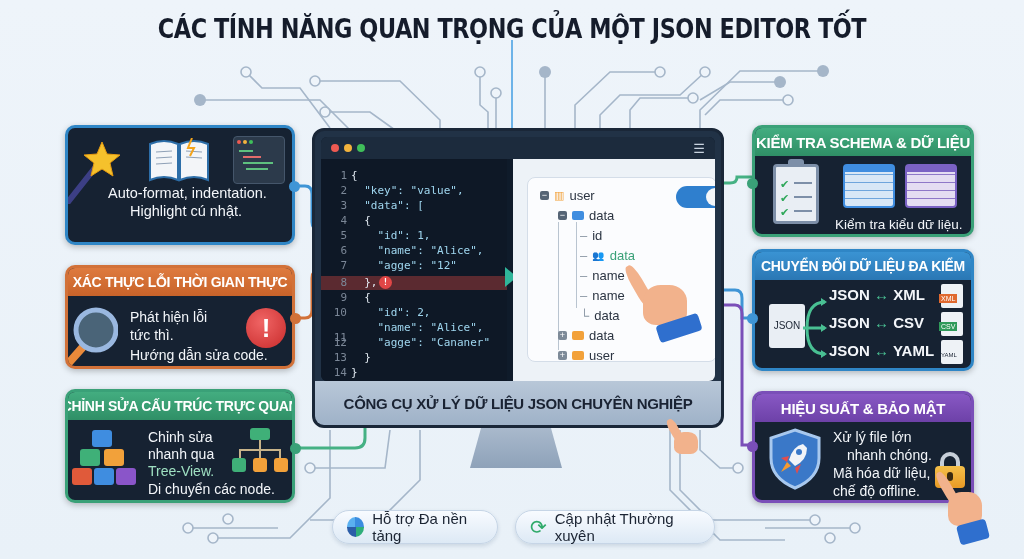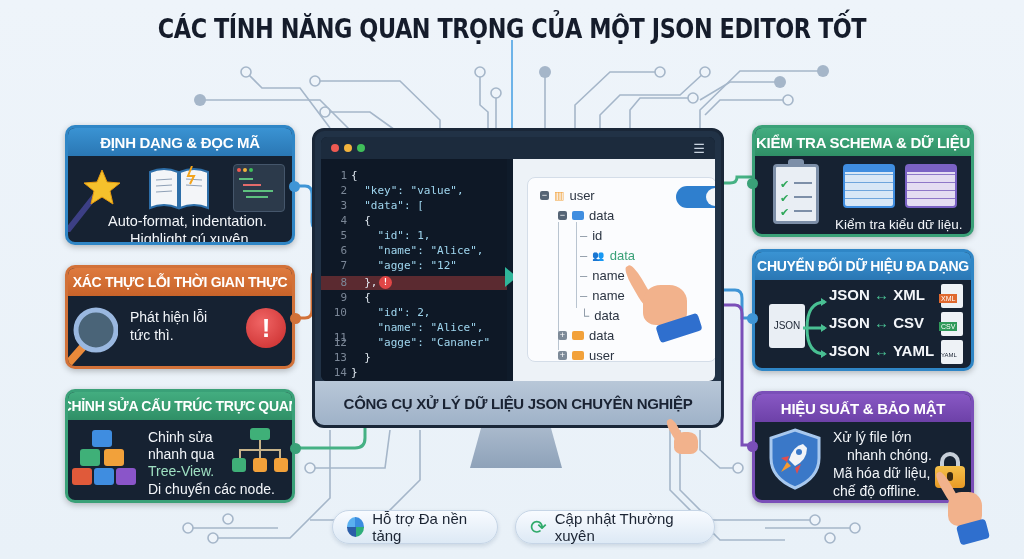--- a/index.html
+++ b/index.html
@@ -96,21 +96,20 @@
   <path d="M296 448 H355 Q365 448 365 438 V420" stroke="#45b184" stroke-width="3" fill="none"></path>
   <path d="M712 183 H730 Q737 183 737 177 H752" stroke="#45b184" stroke-width="3" fill="none"></path>
   <path d="M705 290 H735 Q742 290 742 298 V318 H752" stroke="#3f95d6" stroke-width="3" fill="none"></path>
   <path d="M705 305 H735 Q742 305 742 314 V445 H752" stroke="#7a4fb8" stroke-width="3" fill="none"></path>
   <line x1="512" y1="40" x2="512" y2="270" stroke="#6db3e8" stroke-width="2"></line>
 </svg>
 
 <div class="title">CÁC TÍNH NĂNG QUAN TRỌNG CỦA MỘT JSON EDITOR TỐT</div>
 
 <div class="card c-blue" style="left:65px;top:125px;width:230px;height:120px">
-  <div class="hdr">ĐỊNH DẠNG &amp; ĐỌC MÃ</div>
   <div class="body">
     <svg style="position:absolute;left:-6px;top:6px" width="60" height="70" viewBox="0 0 60 70">
         <line x1="6" y1="68" x2="36" y2="30" stroke="#3c3f85" stroke-width="6" stroke-linecap="round"></line>
         <polygon points="40,8 45,20 58,21 48,29 51,42 40,35 29,42 32,29 22,21 35,20" fill="#f5c12c" stroke="#e59a10"></polygon>
       </svg>
     <svg style="position:absolute;left:80px;top:10px" width="62" height="44" viewBox="0 0 62 44">
         <path d="M2 6 Q16 0 30 6 V42 Q16 36 2 42Z" fill="#f3f5f8" stroke="#2d6ea8" stroke-width="2"></path>
         <path d="M60 6 Q46 0 32 6 V42 Q46 36 60 42Z" fill="#f3f5f8" stroke="#2d6ea8" stroke-width="2"></path>
         <g stroke="#8ea0b6">
           <line x1="8" y1="14" x2="24" y2="13"></line>
@@ -126,34 +125,35 @@
           <i style="width:4px;height:4px;border-radius:50%;background:#ee5a52"></i>
           <i style="width:4px;height:4px;border-radius:50%;background:#f2b33d"></i>
           <i style="width:4px;height:4px;border-radius:50%;background:#3fbf5a"></i>
         </div>
       <div style="margin:3px 5px;height:2px;width:14px;background:#5ec17f"></div>
         <div style="margin:4px 9px;height:2px;width:18px;background:#e36b6b"></div>
         <div style="margin:4px 9px;height:2px;width:30px;background:#5ec17f"></div>
         <div style="margin:4px 12px;height:2px;width:22px;background:#5ec17f"></div>
     </div>
     <div class="txt" style="left:40px;top:56px;font-size:14.5px">Auto-format, indentation.</div>
-    <div class="txt" style="left:62px;top:74px;font-size:14.5px">Highlight cú xuyên.</div>
+    <div class="txt" style="left:62px;top:74px;font-size:14.5px">Highlight cú nhật.</div>
   </div>
 </div>
 <div class="dot" style="left:289px;top:181px;background:#3f95d6"></div>
 
 <div class="card c-orange" style="left:65px;top:265px;width:230px;height:104px">
   <div class="hdr" style="font-size:14px">XÁC THỰC LỖI THỜI GIAN THỰC</div>
   <div class="body">
     <svg style="position:absolute;left:-10px;top:6px" width="60" height="70" viewBox="0 0 60 70">
         <line x1="8" y1="64" x2="24" y2="46" stroke="#e9893a" stroke-width="8" stroke-linecap="round"></line>
         <circle cx="38" cy="28" r="20" fill="#4a6478" stroke="#9ab8e0" stroke-width="5"></circle>
       </svg>
     <div class="txt" style="left:62px;top:12px">Phát hiện lỗi</div>
     <div class="txt" style="left:62px;top:30px">tức thì.</div>
+    <div class="txt" style="left:62px;top:50px">Hướng dẫn sửa code.</div>
     <div style="position:absolute;left:178px;top:12px;width:40px;height:40px;border-radius:50%;background:radial-gradient(circle at 40% 35%,#f06565,#c82b2b);color:#fff;font-weight:bold;font-size:26px;text-align:center;line-height:40px">!</div>
   </div>
 </div>
 <div class="dot" style="left:290px;top:313px;background:#d27138"></div>
 
 <div class="card c-green" style="left:65px;top:389px;width:230px;height:114px">
   <div class="hdr" style="font-size:14px">CHỈNH SỬA CẤU TRÚC TRỰC QUAN</div>
   <div class="body">
     <div style="position:absolute;left:4px;top:10px;width:60px;height:66px">
       <i style="position:absolute;left:20px;top:0;width:20px;height:17px;background:#3f8de0;border-radius:3px"></i>
@@ -293,21 +293,21 @@
       <div style="position:absolute;left:18px;top:15px;width:18px;height:2px;background:#7d8fa8;box-shadow:0 14px 0 #7d8fa8,0 28px 0 #7d8fa8"></div>
     </div>
     <div style="position:absolute;left:88px;top:8px;width:52px;height:44px;background:repeating-linear-gradient(0deg,#d8e7f6 0 7px,#6fa5dc 7px 8px);border:2px solid #3f8de0;border-radius:4px;border-top:8px solid #3f8de0"></div>
     <div style="position:absolute;left:150px;top:8px;width:52px;height:44px;background:repeating-linear-gradient(0deg,#e4ddf2 0 7px,#8e78c8 7px 8px);border:2px solid #7a62c4;border-radius:4px;border-top:8px solid #7a62c4"></div>
     <div class="txt" style="left:80px;top:60px;font-size:13.5px">Kiểm tra kiểu dữ liệu.</div>
   </div>
 </div>
 <div class="dot" style="left:747px;top:178px;background:#3aa178"></div>
 
 <div class="card c-blue" style="left:752px;top:249px;width:222px;height:122px">
-  <div class="hdr" style="font-size:14px">CHUYỂN ĐỔI DỮ HIỆU ĐA DẠNG</div>
+  <div class="hdr" style="font-size:14px">CHUYỂN ĐỔI DỮ LIỆU ĐA KIỂM</div>
   <div class="body">
     <div style="position:absolute;left:14px;top:24px;width:36px;height:44px;background:#e9eef4;border-radius:3px;color:#1b2433;font-size:10px;text-align:center;line-height:44px">JSON</div>
     <svg style="position:absolute;left:48px;top:8px" width="24" height="76" viewBox="0 0 24 76">
         <path d="M0 40 H22 M4 40 Q4 14 22 14 M4 40 Q4 66 22 66" stroke="#49c093" stroke-width="3" fill="none"></path>
         <path d="M18 10 L24 14 L18 18Z M18 36 L24 40 L18 44Z M18 62 L24 66 L18 70Z" fill="#49c093"></path>
       </svg>
     <div class="txt" style="left:74px;top:6px;font-weight:bold;font-size:15px"><span>JSON</span> <span style="color:#49c093">↔</span> <span>XML</span></div>
     <div class="txt" style="left:74px;top:34px;font-weight:bold;font-size:15px"><span>JSON</span> <span style="color:#49c093">↔</span> <span>CSV</span></div>
     <div class="txt" style="left:74px;top:62px;font-weight:bold;font-size:15px"><span>JSON</span> <span style="color:#49c093">↔</span> <span>YAML</span></div>
     <div style="position:absolute;left:186px;top:4px;width:22px;height:24px;background:#eef2f6;border-radius:2px">

